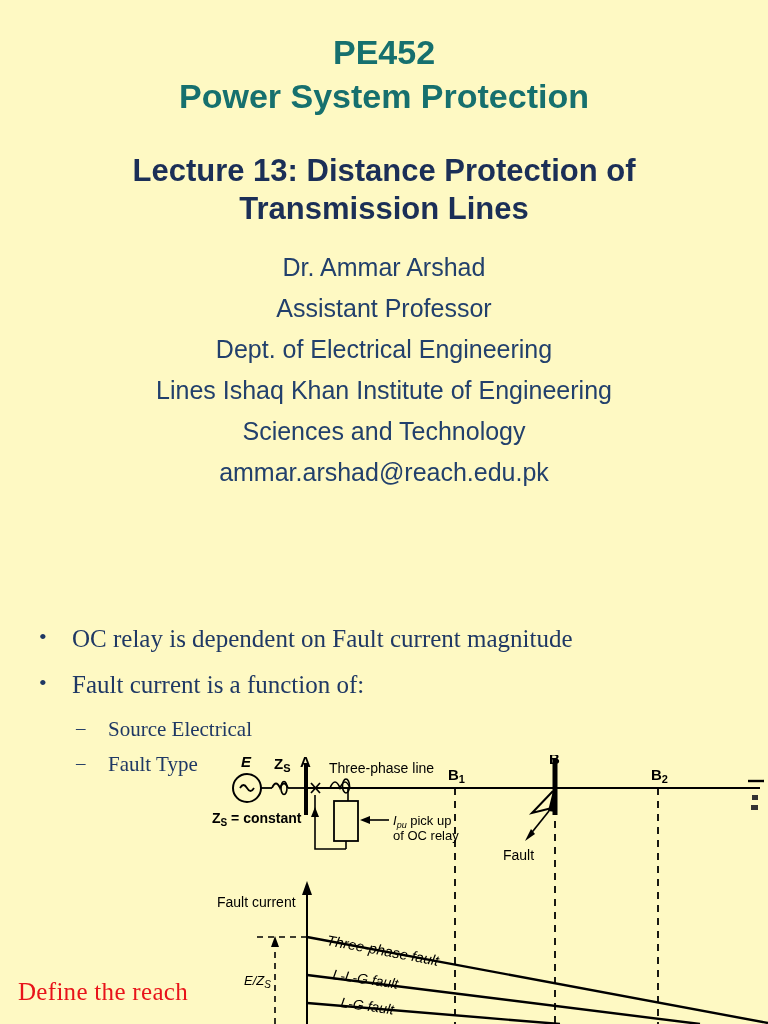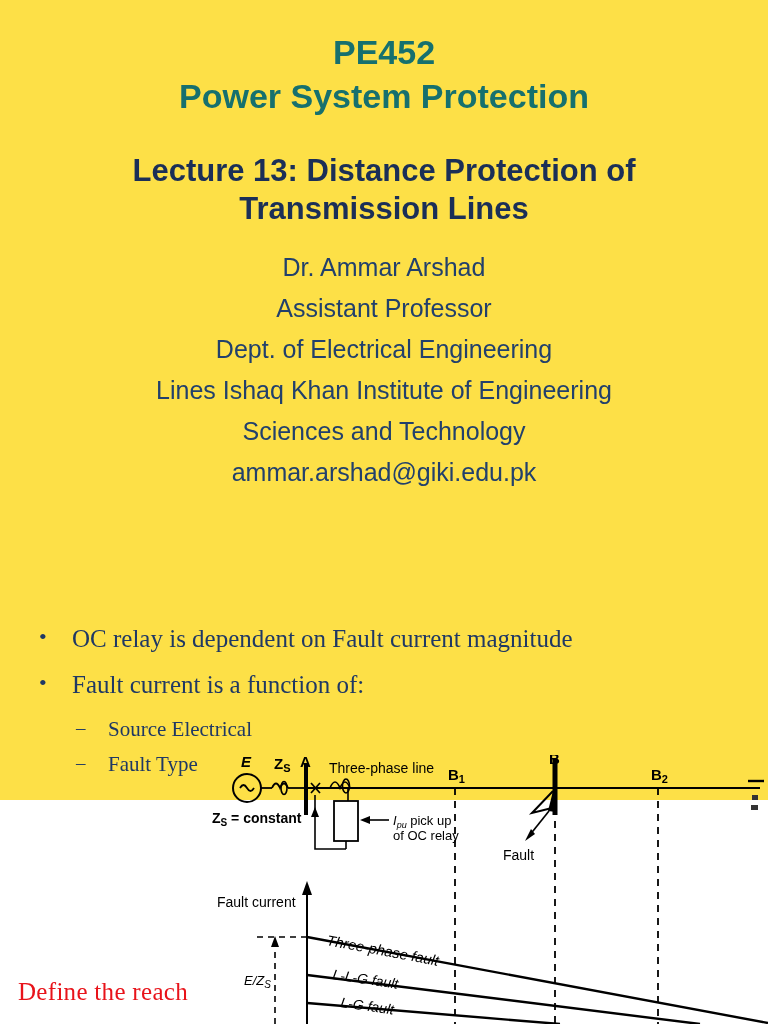--- a/index.html
+++ b/index.html
@@ -1,18 +1,18 @@
 <!DOCTYPE html>
 <html><head>
 <meta charset="utf-8">
 <style>
   html,body{margin:0;padding:0;background:#fff;}
   body{width:768px;height:1024px;overflow:hidden;
        font-family:"Liberation Sans",sans-serif;}
-  .page{position:relative;width:768px;height:800px;background:#fde047;}
+  .page{position:relative;width:768px;height:1024px;background:#fef9c3;}
 
   
   .slide1{position:absolute;left:0;top:0;width:768px;height:500px;}
   .course-title{position:absolute;left:0;top:30px;width:768px;text-align:center;
       font-family:"Liberation Sans",sans-serif;font-weight:bold;font-size:34px;
       line-height:44px;color:#16706e;letter-spacing:0px;}
   .course-title .l2{display:block;}
   .lecture-title{position:absolute;left:70px;top:152px;width:628px;text-align:center;
       font-family:"Liberation Sans",sans-serif;font-weight:bold;font-size:31px;
       line-height:38px;color:#1b2f57;}
@@ -59,21 +59,21 @@
       <span>Lecture 13: Distance Protection of</span>
       <span>Transmission Lines</span>
     </div>
 
     <div class="presenter">
       <div>Dr. Ammar Arshad</div>
       <div>Assistant Professor</div>
       <div>Dept. of Electrical Engineering</div>
       <div>Lines Ishaq Khan Institute of Engineering</div>
       <div>Sciences and Technology</div>
-      <div>ammar.arshad@giki.edu.pk</div>
+      <div>ammar.arshad@reach.edu.pk</div>
     </div>
   </div>
 
   <div class="slide2">
 
 
     <div class="bullets">
       <div class="b1">
         <span class="dot">•</span>
         <span>OC relay is dependent on Fault current magnitude</span>

